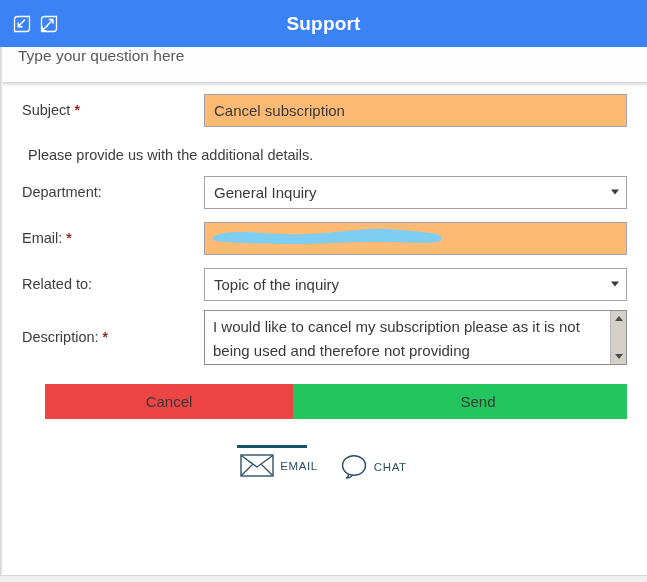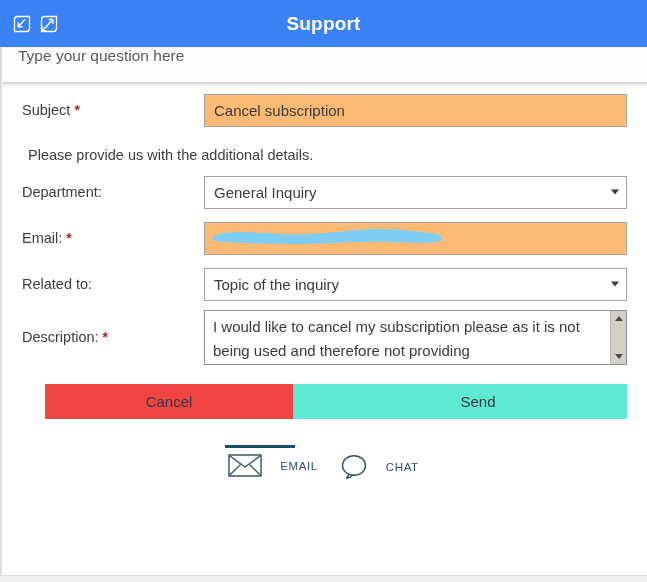--- a/index.html
+++ b/index.html
@@ -240,36 +240,36 @@
     align-items: center;
     justify-content: center;
     padding: 0;
   }
   .btn-cancel {
     flex: 0 0 248px;
     background: #ef4444;
   }
   .btn-send {
     flex: 1 1 auto;
-    background: #5eead4;
+    background: #22c55e;
     padding-left: 36px;
   }
 
   
   .footer {
     margin-top: 26px;
     display: flex;
     justify-content: center;
     align-items: flex-start;
     gap: 22px;
   }
   .ftab {
     display: flex;
     align-items: center;
-    gap: 18px;
+    gap: 6px;
     padding-top: 9px;
     position: relative;
     cursor: pointer;
   }
   .ftab.active::before {
     content: "";
     position: absolute;
     top: 0;
     left: -3px;
     width: 70px;

